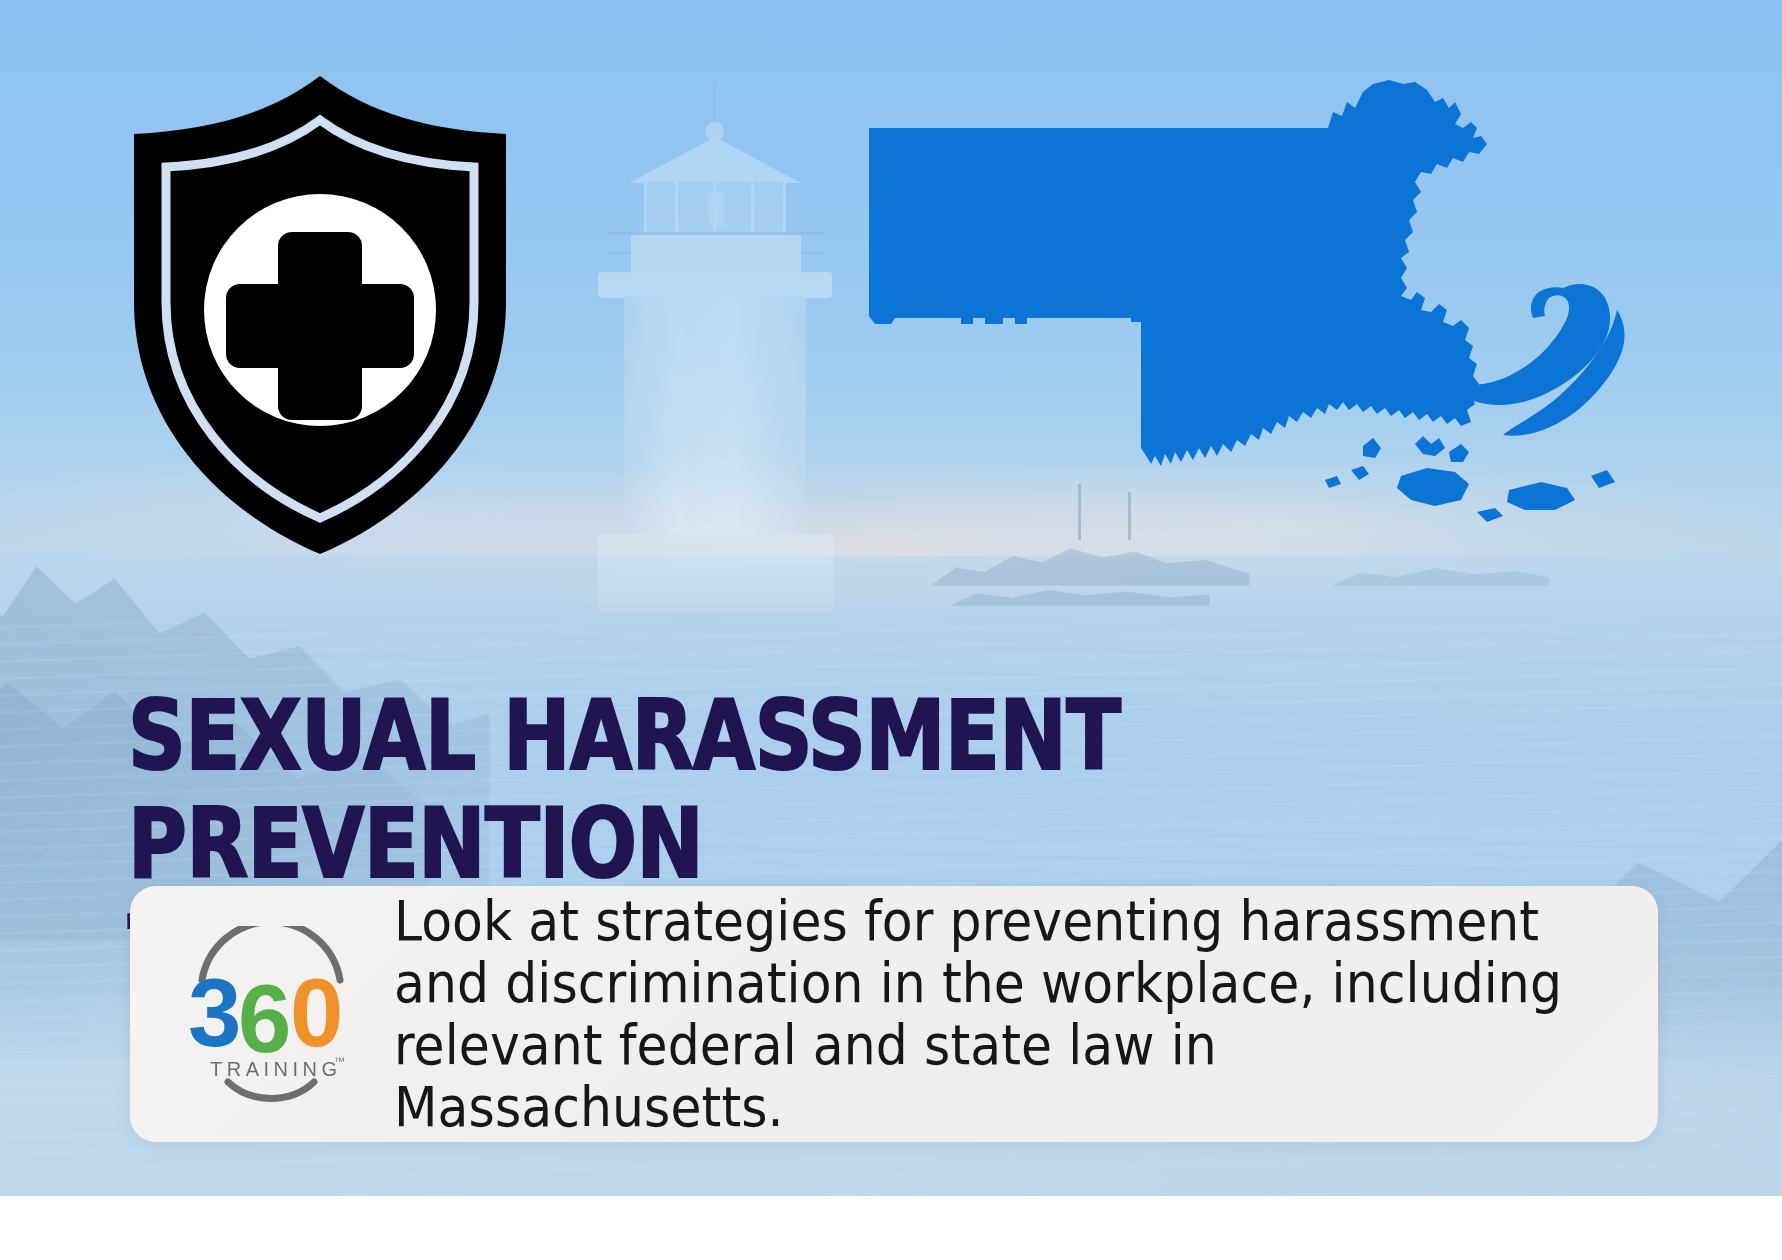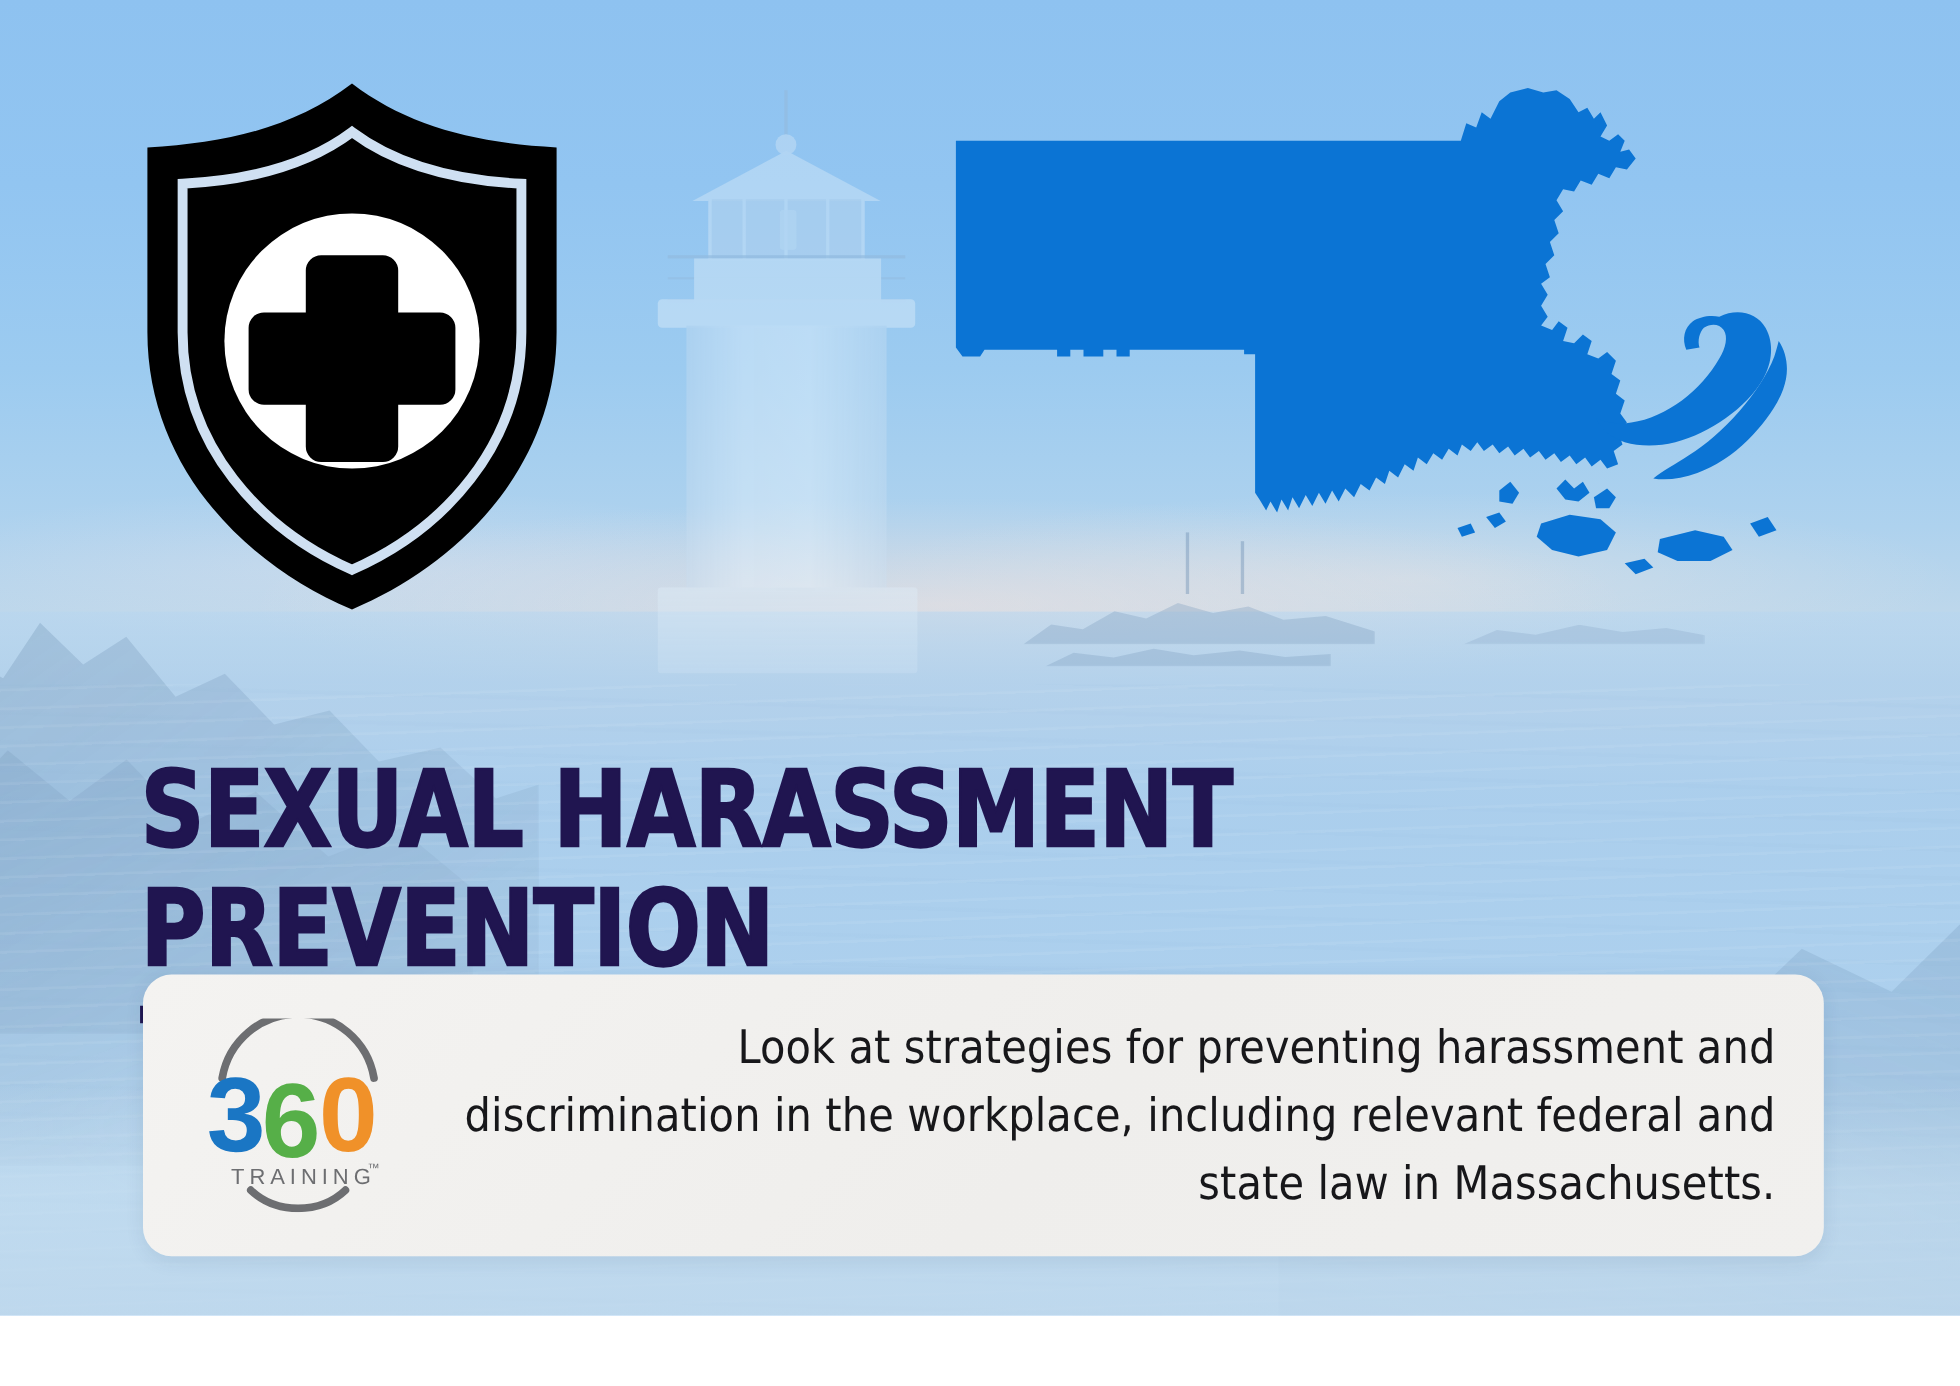--- a/index.html
+++ b/index.html
@@ -286,25 +286,24 @@
     width: 170px;
     height: 176px;
     position: relative;
     margin-right: 38px;
   }
 
   .card-text {
     flex: 1 1 auto;
     color: #17171a;
     font-family: "Liberation Sans Narrow", "DejaVu Sans Condensed", "Liberation Sans", sans-serif;
-    font-size: 42px;
+    font-size: 56px;
     line-height: 62px;
     font-weight: 400;
     letter-spacing: .1px;
-    text-align: right;
   }
 </style>
 </head>
 <body>
 
 <div id="poster">
 
   <div class="bg-layer bg-sky"></div>
   <div class="bg-layer bg-haze"></div>
   <div class="bg-layer bg-water"></div>

